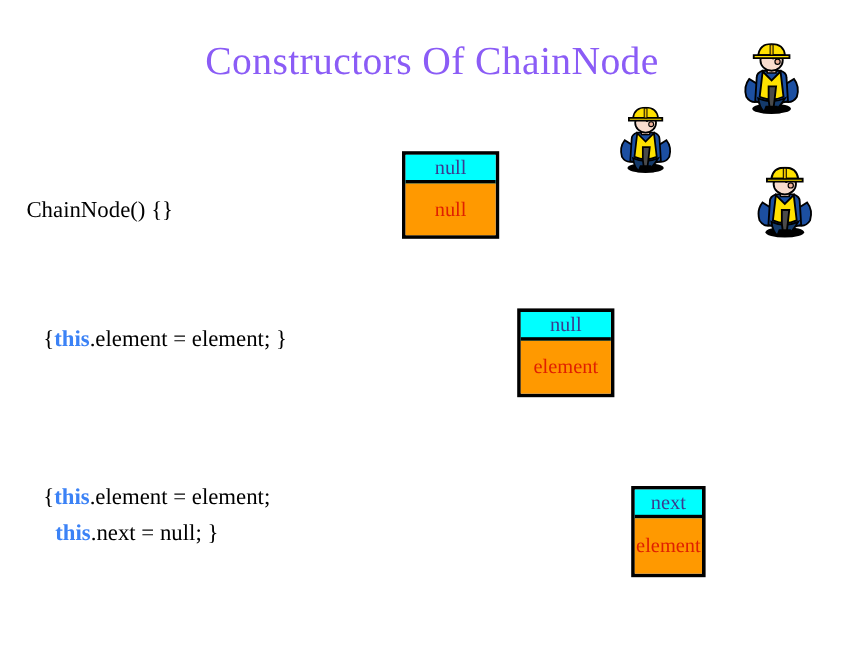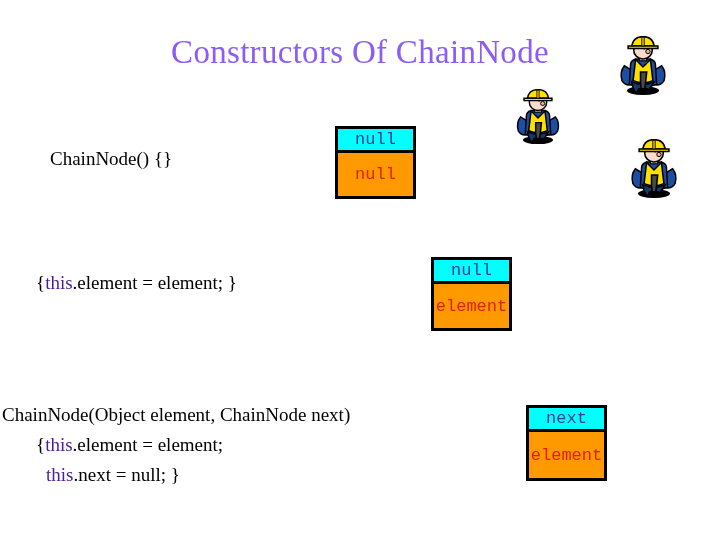--- a/index.html
+++ b/index.html
@@ -37,58 +37,58 @@
     position: absolute;
     font-family: "Liberation Serif", "DejaVu Serif", serif;
     font-size: 19px;
     line-height: 30px;
     color: #000000;
     white-space: nowrap;
   }
   .code-line { display: block; }
   .indent-1 { padding-left: 34px; }
   .indent-2 { padding-left: 44px; }
-  .kw-this { color: #4c1d95; }
-
-  #code-block-1 { left: 22px; top: 144px; margin-left: 28px; }
+  .kw-this { color: #3b82f6; font-weight: bold; }
+
+  #code-block-1 { left: 22px; top: 161px; }
   #code-block-2 { left: 2px;  top: 268px; }
   #code-block-3 { left: 2px;  top: 400px; }
 
   
   .node-box {
     position: absolute;
     border: 3px solid #000000;
     box-sizing: border-box;
     display: flex;
     flex-direction: column;
   }
   .node-cell {
     box-sizing: border-box;
     display: flex;
     align-items: center;
     justify-content: center;
-    font-family: Liberation Mono, monospace;
+    font-family: Liberation Serif, serif;
     font-size: 17px;
     white-space: nowrap;
   }
   .cell-next {
     background: #00ffff;
     color: #3b3b8f;
     height: 24px;
     border-bottom: 3px solid #000000;
   }
   .cell-element {
     background: #ff9900;
     color: #e02000;
     flex: 1 1 auto;
   }
 
   #node-box-1 { left: 335px; top: 126px; width: 81px;  height: 73px; }
   #node-box-2 { left: 431px; top: 257px; width: 81px;  height: 74px; }
-  #node-box-3 { left: 526px; top: 405px; width: 81px;  height: 76px; }
+  #node-box-3 { left: 526px; top: 405px; width: 62px;  height: 76px; }
 
   
   .worker {
     position: absolute;
   }
   #worker-1 { left: 612px; top: 36px;  width: 62px; height: 62px; }
   #worker-2 { left: 509px; top: 89px;  width: 58px; height: 58px; }
   #worker-3 { left: 623px; top: 139px; width: 62px; height: 62px; }
   .worker svg { display: block; width: 100%; height: 100%; }
 </style>
@@ -99,21 +99,20 @@
 
 <div class="code-block" id="code-block-1">
   <span class="code-line">ChainNode() {}</span>
 </div>
 
 <div class="code-block" id="code-block-2">
   <span class="code-line indent-1"><span>{</span><span class="kw-this">this</span><span>.element = element; }</span></span>
 </div>
 
 <div class="code-block" id="code-block-3">
-  <span class="code-line">ChainNode(Object element, ChainNode next)</span>
   <span class="code-line indent-1"><span>{</span><span class="kw-this">this</span><span>.element = element;</span></span>
   <span class="code-line indent-2"><span class="kw-this">this</span><span>.next = null; }</span></span>
 </div>
 
 <div class="node-box" id="node-box-1">
   <div class="node-cell cell-next">null</div>
   <div class="node-cell cell-element">null</div>
 </div>
 
 <div class="node-box" id="node-box-2">

